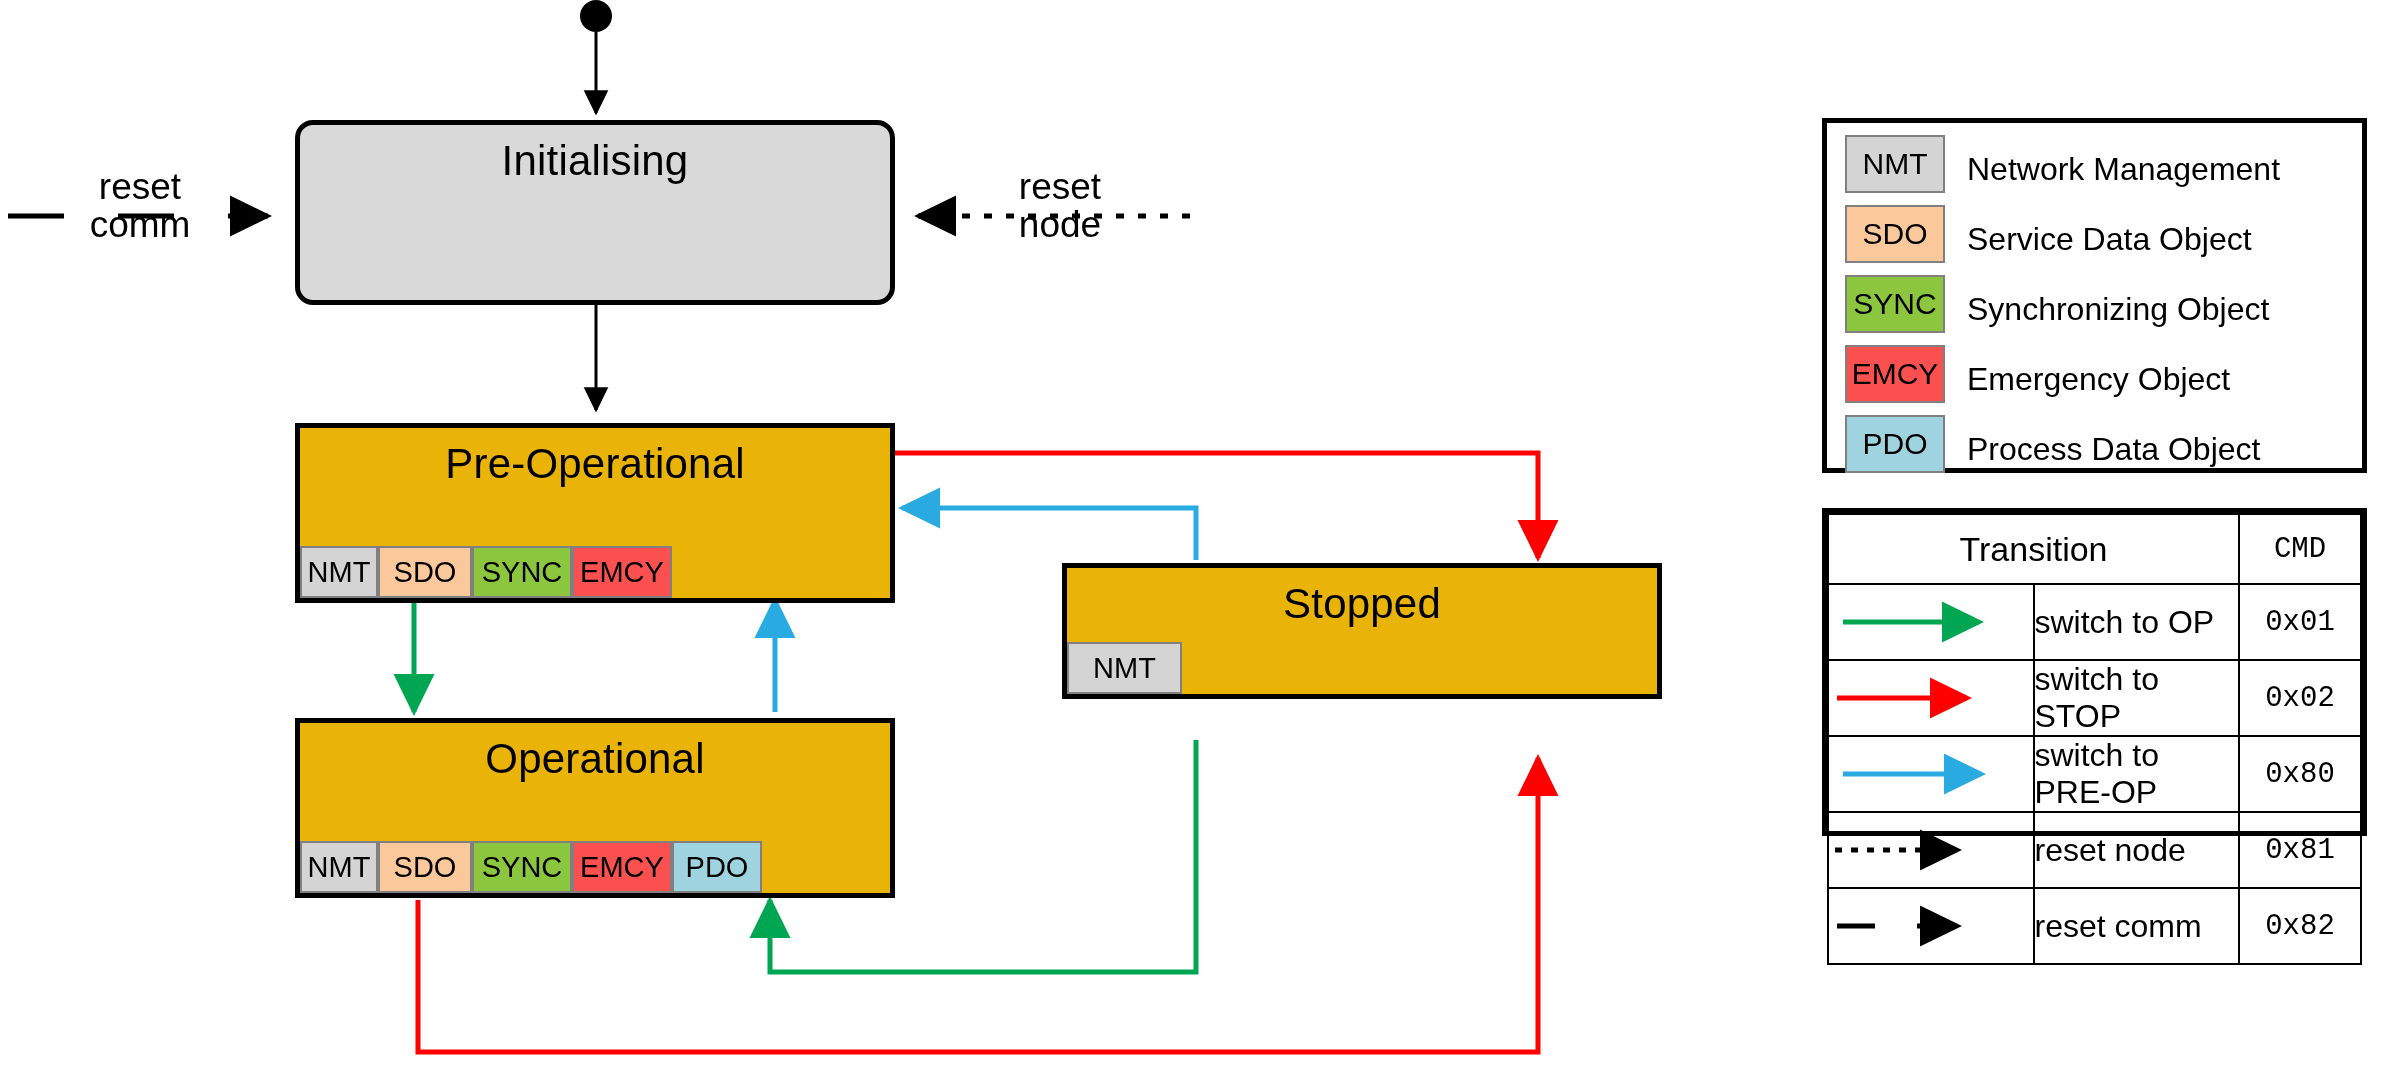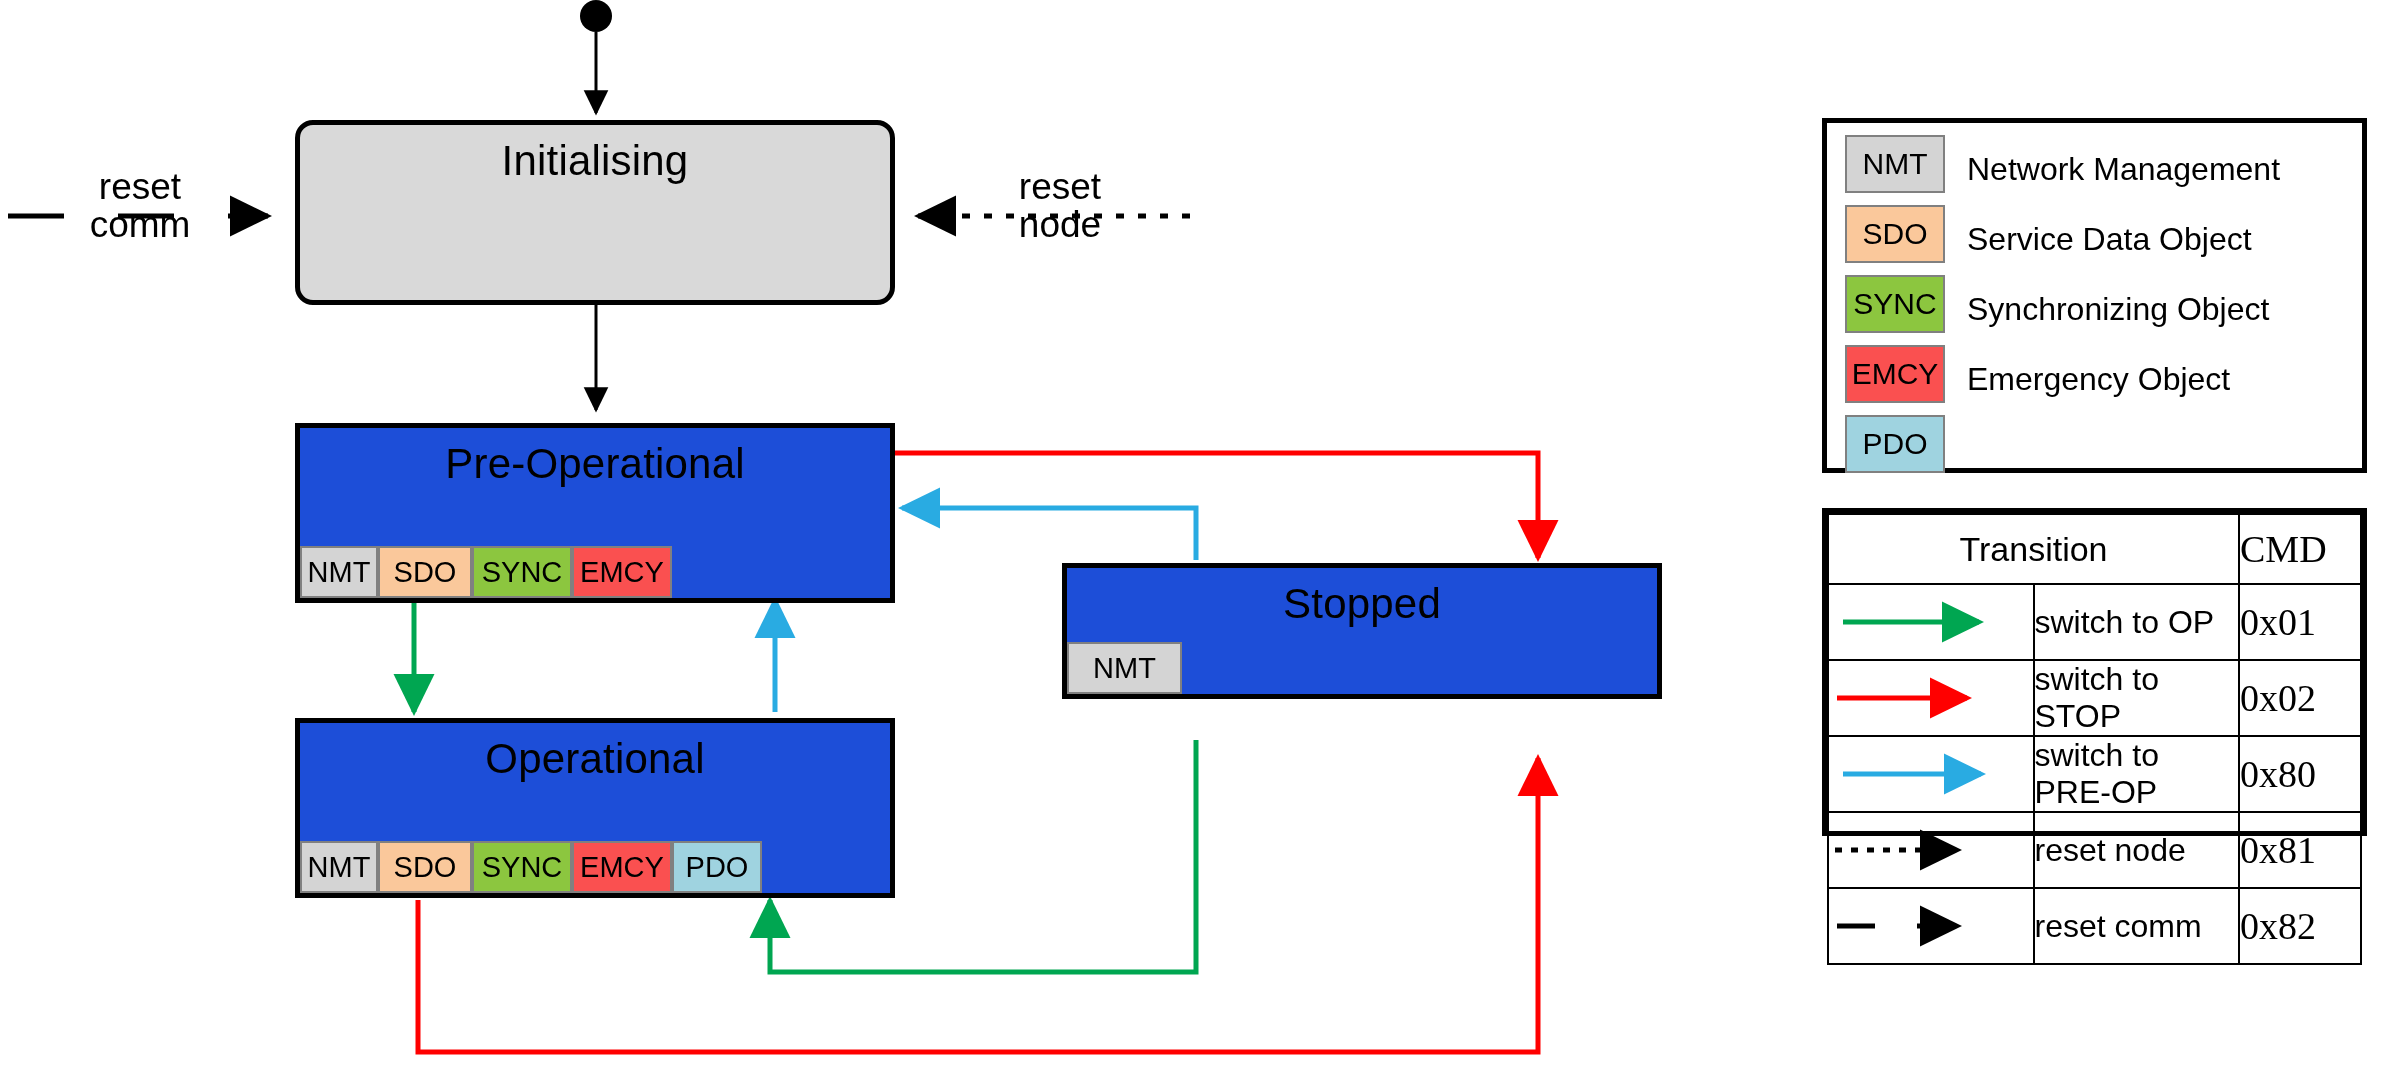--- a/index.html
+++ b/index.html
@@ -2,21 +2,21 @@
 <html><head>
 <meta charset="utf-8">
 <style>
   html,body{margin:0;padding:0;background:#ffffff;}
   body{width:2389px;height:1079px;position:relative;overflow:hidden;
        font-family:"Liberation Sans", sans-serif;color:#000;}
   .canvas{position:absolute;left:0;top:0;width:2389px;height:1079px;}
   svg.wires{position:absolute;left:0;top:0;width:2389px;height:1079px;pointer-events:none;}
 
   
-  .state{position:absolute;border:5px solid #000;background:#1d4ed8;box-sizing:border-box;}
+  .state{position:absolute;border:5px solid #000;background:#eab308;box-sizing:border-box;}
   .state.filled{background:#d9d9d9;border-radius:18px;}
   .state-title{position:absolute;left:0;right:0;top:14px;text-align:center;
                font-size:42px;line-height:1.05;letter-spacing:.2px;}
   .chiprow{position:absolute;left:0;bottom:0;display:flex;}
   .chip{border:2px solid #808080;box-sizing:border-box;height:52px;
         display:flex;align-items:center;justify-content:center;
         font-size:29px;color:#000;}
   .chip.nmt {background:#d4d4d4;}
   .chip.sdo {background:#fac89b;}
   .chip.sync{background:#8cc63f;}
@@ -31,22 +31,22 @@
   .legend-row{display:flex;align-items:center;height:70px;padding-left:18px;}
   .legend-swatch{width:100px;height:58px;border:2px solid #808080;box-sizing:border-box;
                  display:flex;align-items:center;justify-content:center;font-size:30px;}
   .legend-text{margin-left:22px;font-size:32px;margin-top:10px;}
 
   table.trans{border-collapse:collapse;width:100%;height:100%;table-layout:fixed;}
   table.trans td,table.trans th{border:2px solid #000;padding:0;}
   .th-label{font-weight:normal;font-size:34px;text-align:center;height:68px;}
   .td-arrow{width:210px;}
   .td-name{font-size:32px;text-align:left;padding-left:14px;}
-  .td-cmd{width:120px;text-align:left;font-size:38px;
-          font-family:Liberation Serif, serif;}
+  .td-cmd{width:120px;text-align:center;font-size:29px;
+          font-family:Liberation Mono, monospace;}
   .arrowcell{width:200px;height:66px;display:block;}
   .trow{height:76px;}
 </style>
 </head>
 <body>
 
 <div class="canvas">
 
   <svg class="wires" viewBox="0 0 2389 1079" xmlns="http://www.w3.org/2000/svg">
     <defs>
@@ -145,20 +145,21 @@
       <div class="legend-text">Synchronizing Object</div>
     </div>
 
     <div class="legend-row">
       <div class="legend-swatch" style="background:#fa5050;">EMCY</div>
       <div class="legend-text">Emergency Object</div>
     </div>
 
     <div class="legend-row">
       <div class="legend-swatch" style="background:#9fd3e0;">PDO</div>
+      <div class="legend-text">Process Data Object</div>
     </div>
   </div>
 
   <div class="panel" style="left:1822px;top:508px;width:545px;height:328px;">
     <table class="trans">
       <tbody>
           <tr>
         <th class="th-label" colspan="2">Transition</th>
         <th class="th-label td-cmd">CMD</th>
       </tr>

